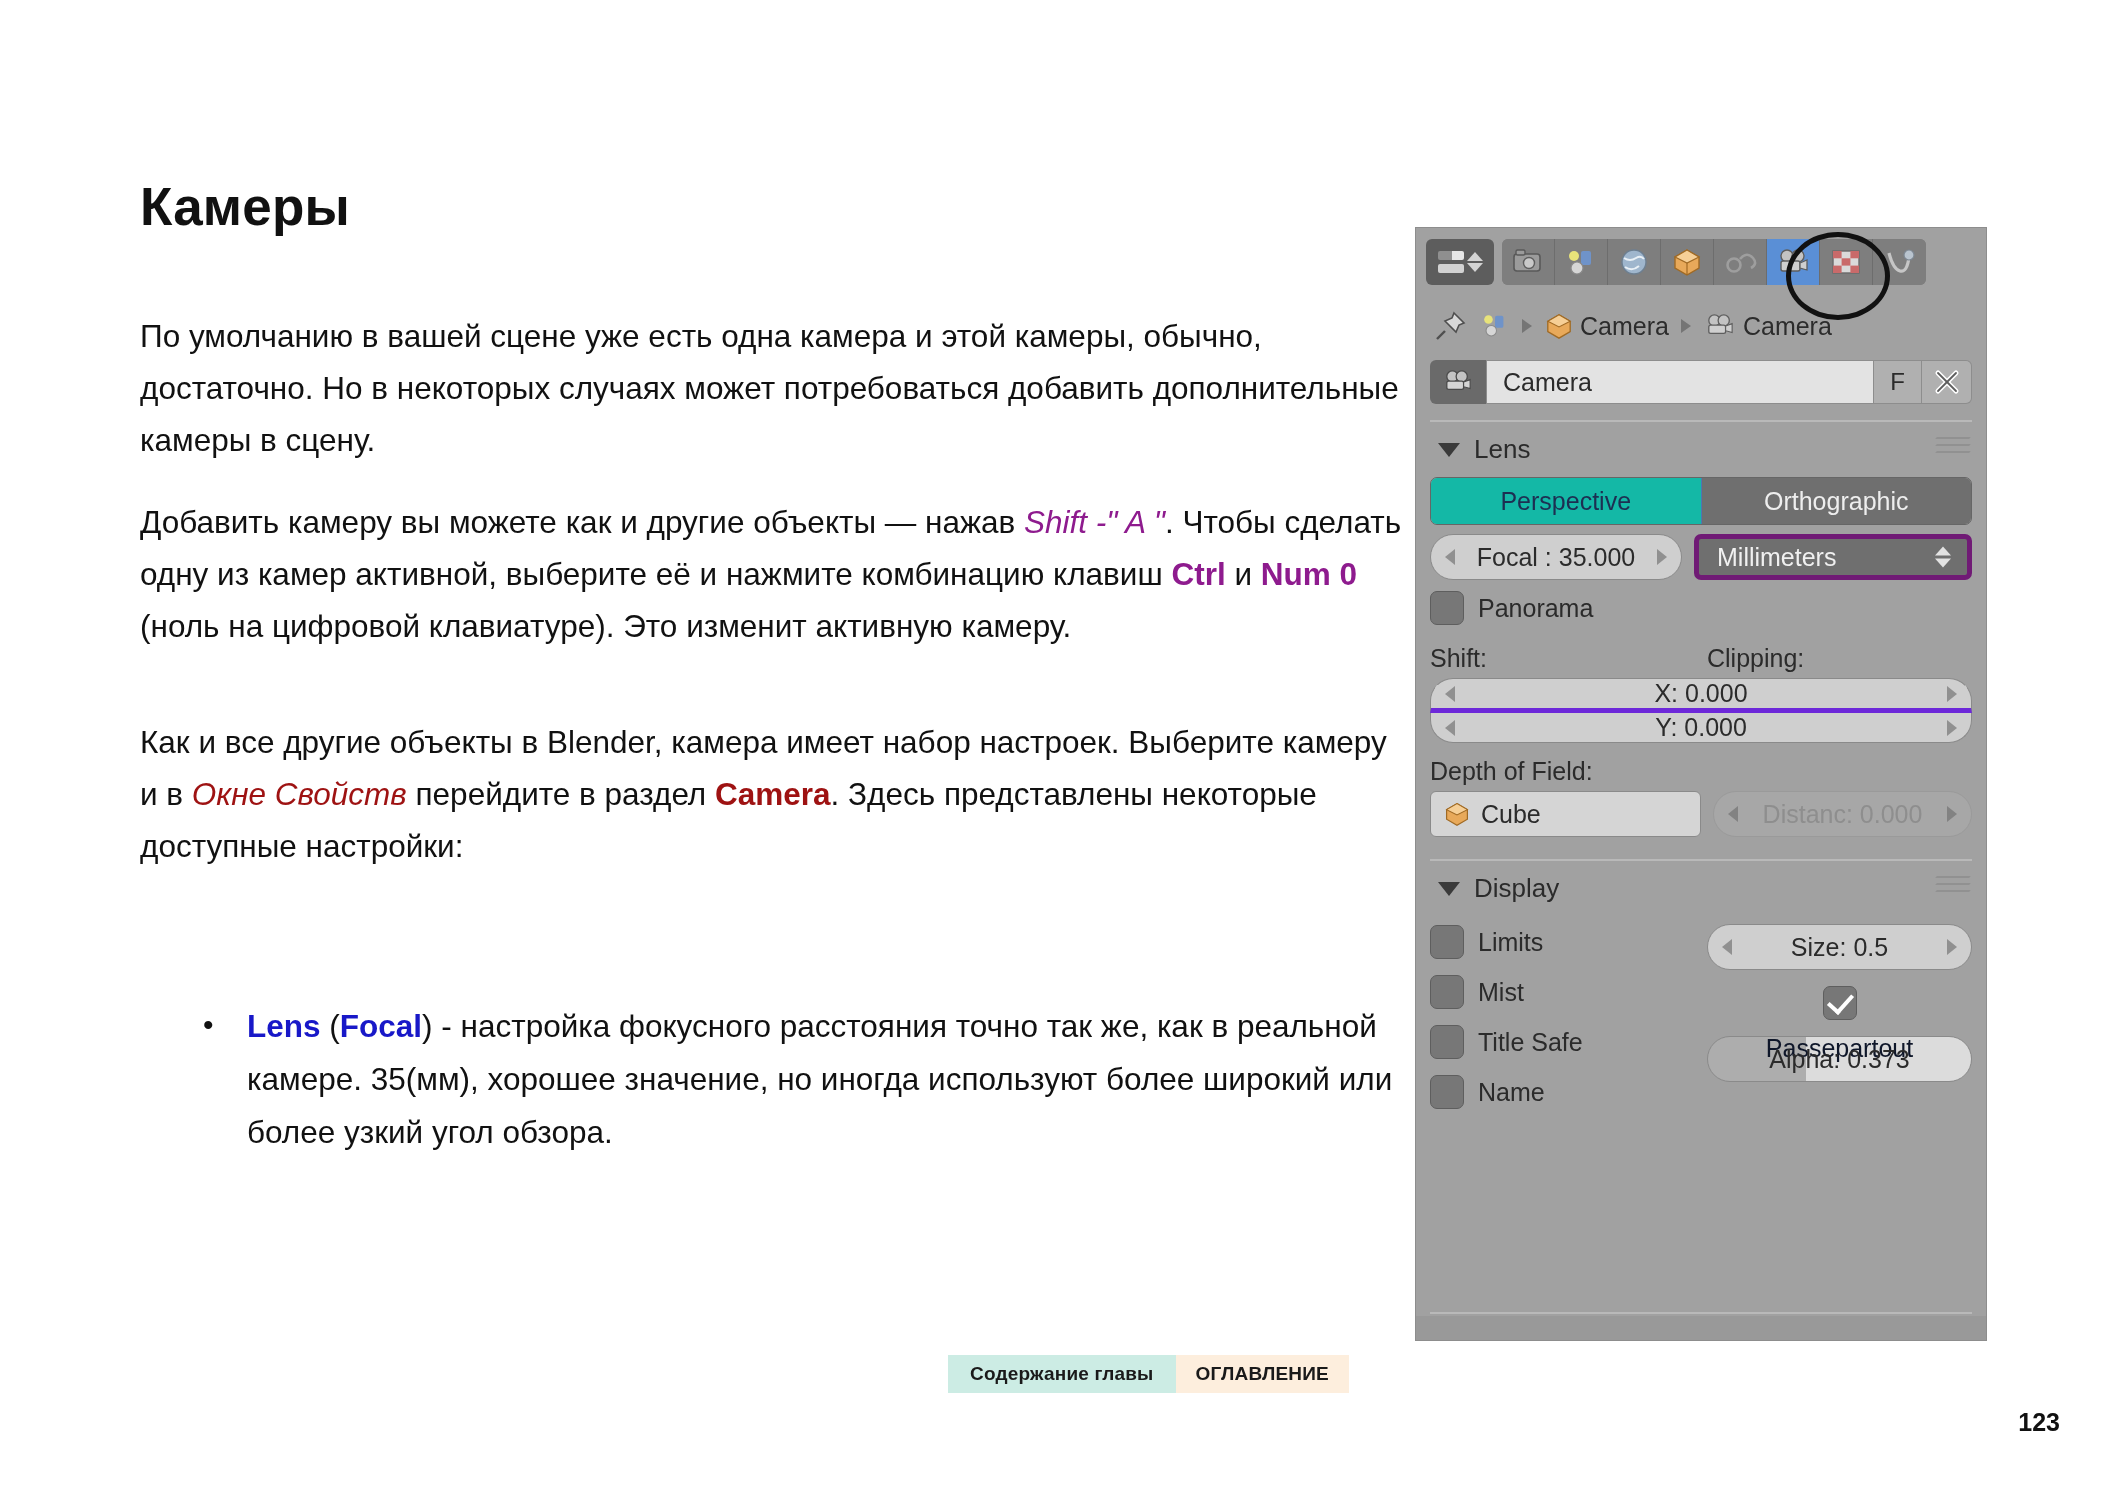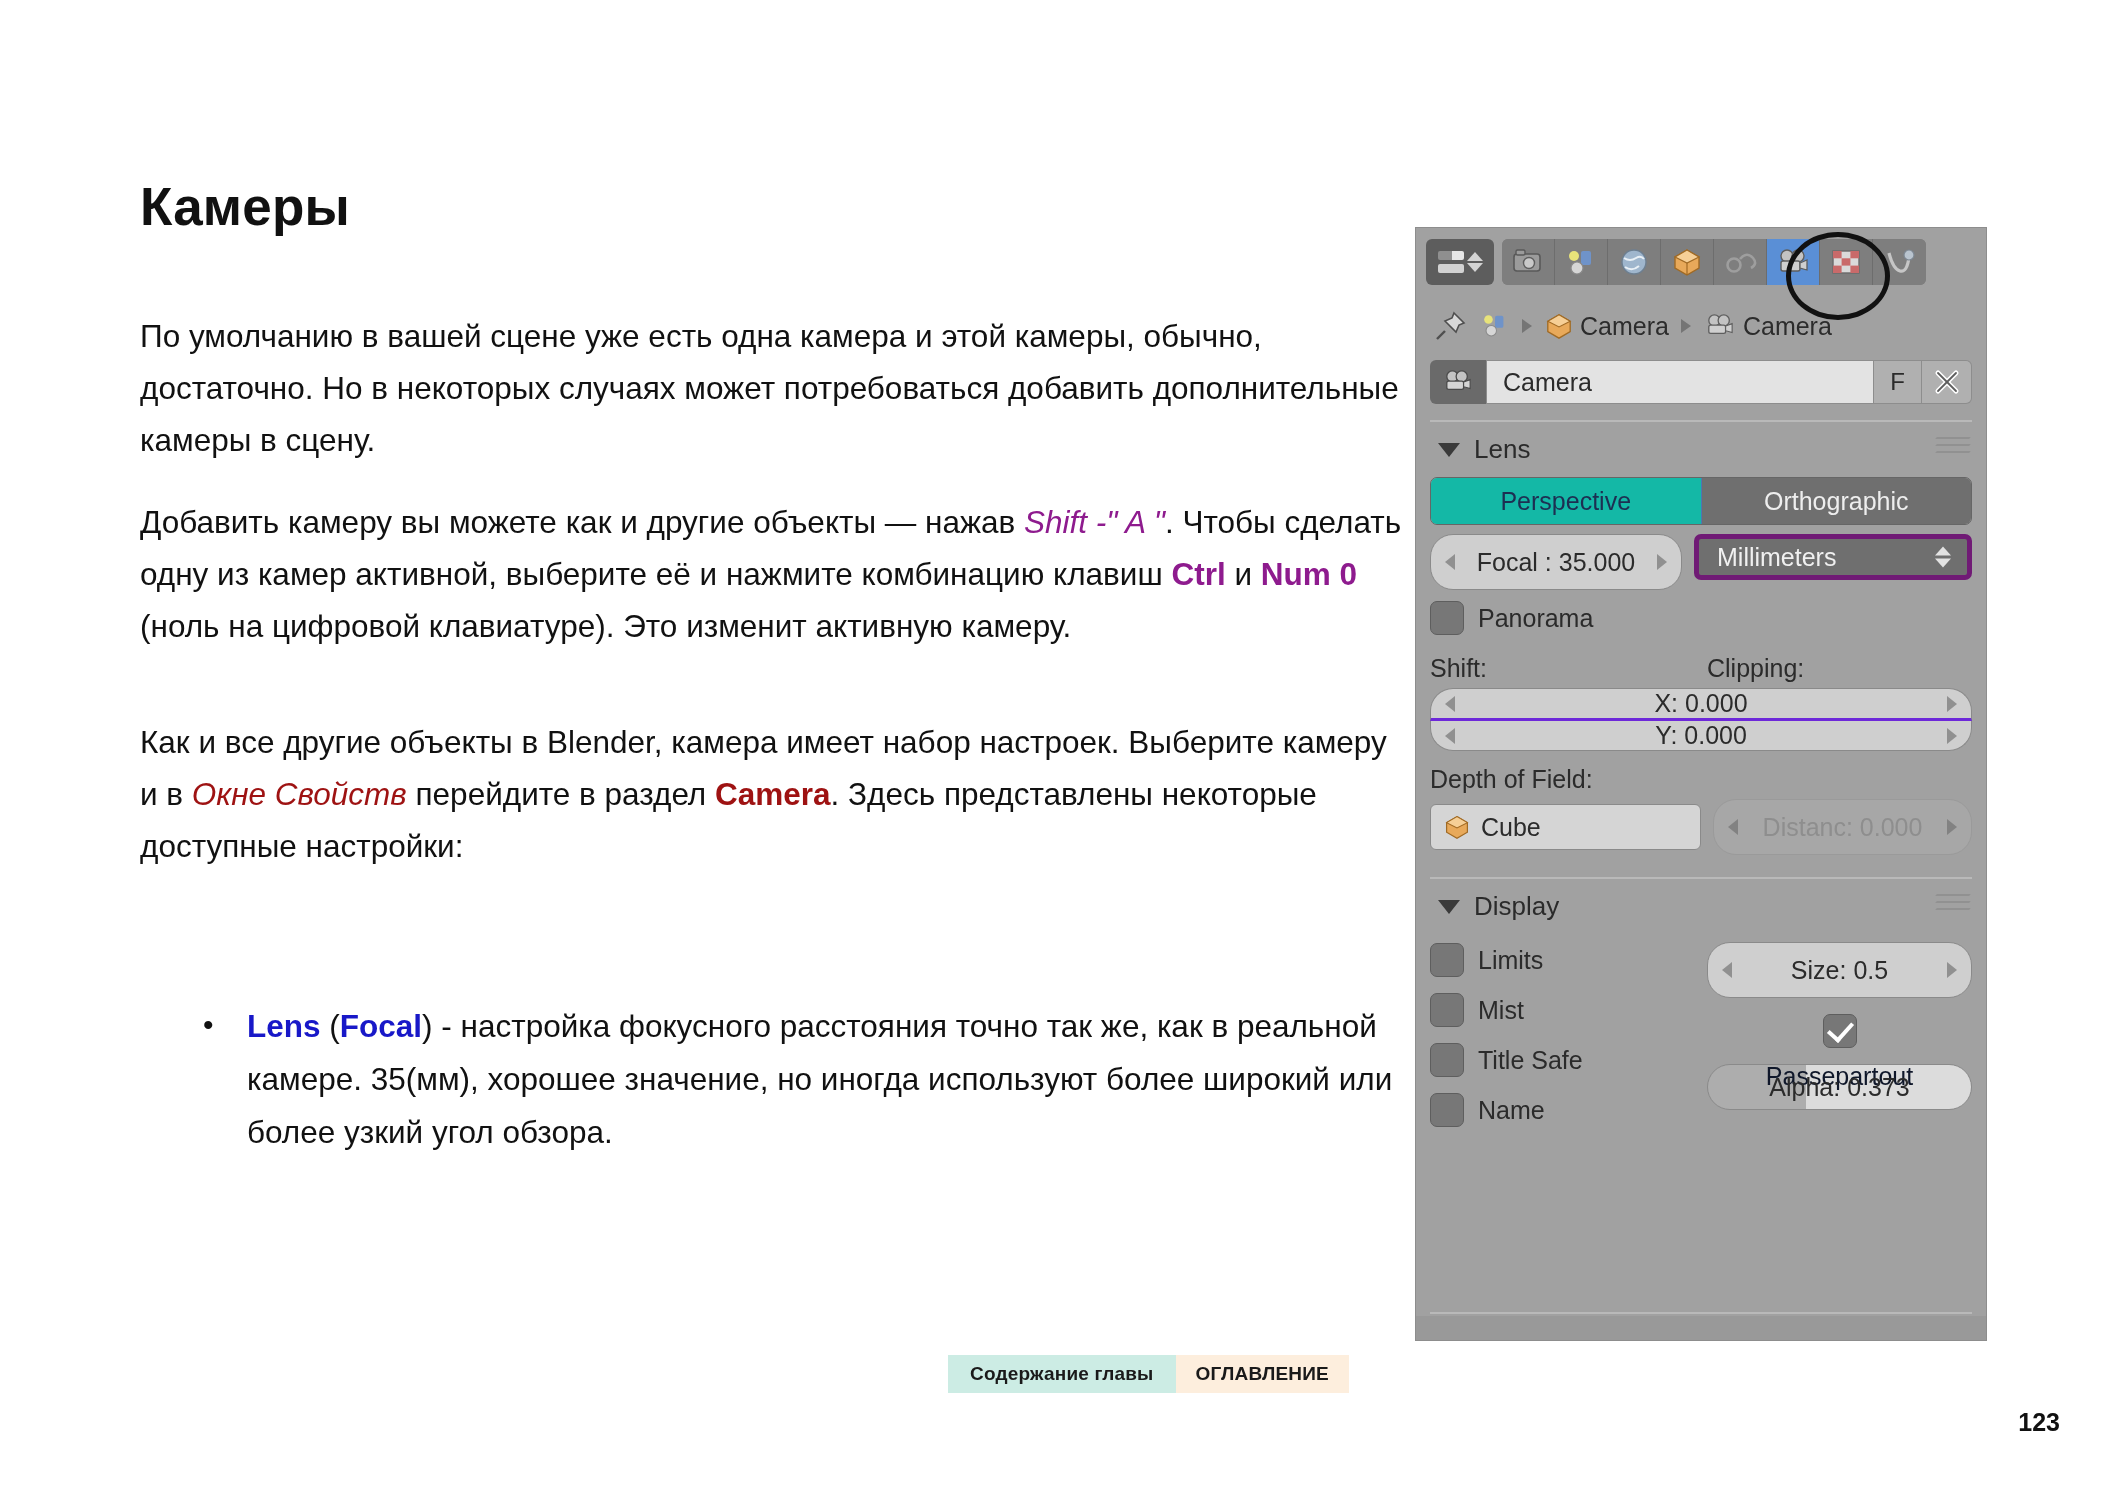--- a/index.html
+++ b/index.html
@@ -250,21 +250,21 @@
     flex:1;
     display:flex;align-items:center;justify-content:center;
     font-size:25px;
   }
   .tg.on { background:#14b8a6; color:#1d2f52; border-right:1px solid #4a78b6; }
   .tg.off { background:#6f6f6f; color:#eeeeee; }
 
   .row2 { display:flex; gap:12px; margin-top:9px; }
 
   .numfield {
-    flex:1; height:56px;
+    flex:1; height:46px;
     background:#cfcfcf;
     border:1px solid #8a8a8a;
     border-radius:23px;
     display:flex;align-items:center;justify-content:center;
     position:relative;
     font-size:25px; color:#2b2b2b;
   }
   .numfield .ar-l, .numfield .ar-r {
     position:absolute; top:50%; transform:translateY(-50%);
     width:0;height:0;border-top:8px solid transparent;border-bottom:8px solid transparent;
@@ -311,21 +311,21 @@
   }
   .checkrow.light { color:#0f172a;flex-direction:column; }
 
   .label-row {
     display:flex; gap:12px; margin-top:14px;
     font-size:25px; color:#2b2b2b;
   }
   .label-row > span { flex:1; }
 
   .stacked { flex:1; display:flex; flex-direction:column; }
-  .stacked .numfield:first-child { border-radius:23px 23px 0 0; border-bottom:3px solid #6d28d9;}
+  .stacked .numfield:first-child { border-radius:23px 23px 0 0; border-bottom:5px solid #6d28d9;}
   .stacked .numfield:last-child  { border-radius:0 0 23px 23px; border-top:none;}
 
   .objfield {
     flex:1; height:46px;
     background:#d5d5d5;
     border:1px solid #8a8a8a;
     border-radius:6px;
     display:flex;align-items:center;gap:10px;
     padding-left:12px;
     font-size:25px; color:#2b2b2b;

